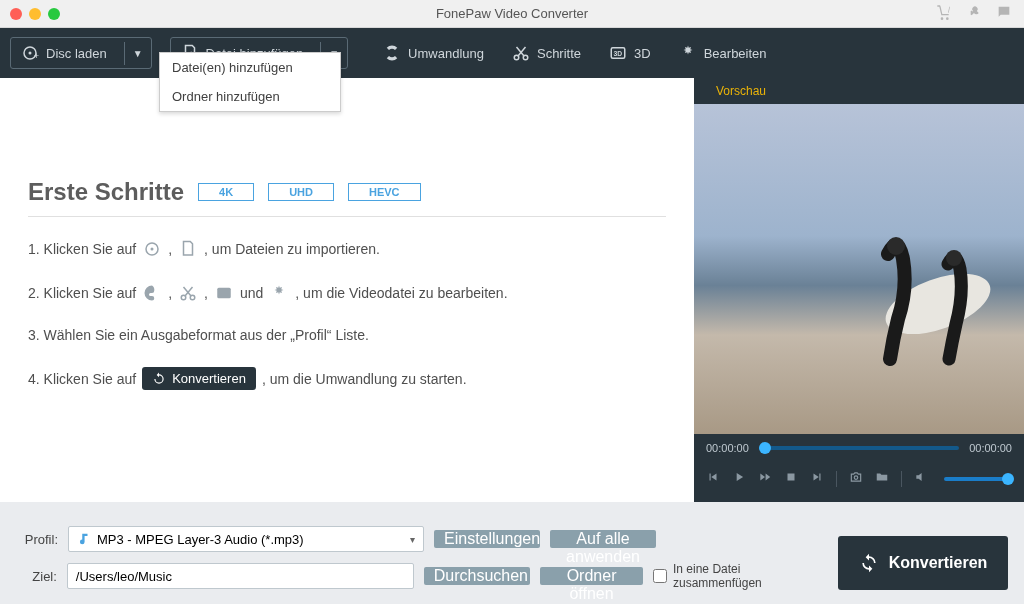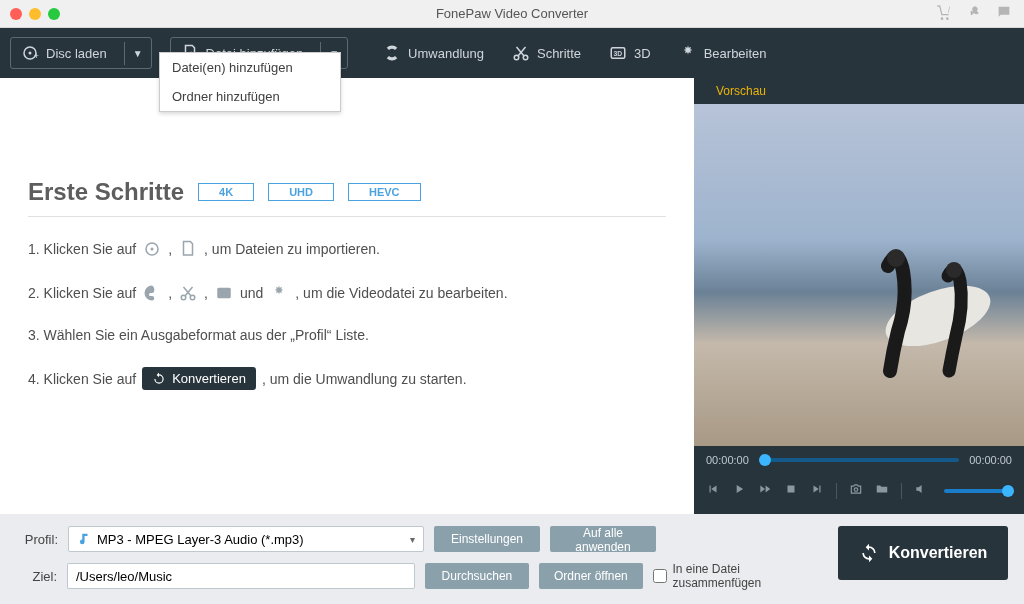--- a/index.html
+++ b/index.html
@@ -36,28 +36,28 @@
 .preview-img{flex:1;background:linear-gradient(180deg,#b7c3d8 0%,#9db3cd 40%,#6a8196 55%,#c4b9ab 70%,#a89985 100%);position:relative}
 .surfer{position:absolute;right:26px;bottom:40px;width:160px;height:180px}
 .timebar{display:flex;align-items:center;justify-content:space-between;padding:8px 12px;color:#bfc9d0;font-size:11px;gap:10px}
 .timetrack{flex:1;height:4px;background:#13598a;position:relative;border-radius:2px}
 .timetrack .th{position:absolute;left:0;top:-4px;width:12px;height:12px;border-radius:50%;background:#3bb5ff}
 .controls{display:flex;align-items:center;padding:8px 12px 14px;gap:12px;color:#8b98a2}
 .controls svg{width:14px;height:14px;fill:#8b98a2}
 .controls .sep{width:1px;height:16px;background:#4a5660}
 .vol{flex:1;height:4px;background:#1a7dc9;border-radius:2px;margin-left:4px;max-width:64px;position:relative}
 .vol .vh{position:absolute;right:-6px;top:-4px;width:12px;height:12px;border-radius:50%;background:#3bb5ff}
-.footer{background:#eaecef;padding:12px 16px 14px;display:flex;align-items:flex-start;gap:10px}
+.footer{background:#eaecef;padding:24px 16px 14px;display:flex;align-items:flex-end;gap:10px}
 .footer-left{display:flex;flex-direction:column;gap:10px;flex:1}
 .frow{display:flex;align-items:center;gap:10px}
 .flabel{width:42px;text-align:right;font-size:13px;color:#444}
 .fsel,.finput{height:26px;border:1px solid #bfc8ce;background:#fff;font-size:13px;padding:0 8px;display:flex;align-items:center;width:356px;border-radius:2px}
 .fsel .ico{display:inline-flex;margin-right:6px}
 .fsel .caret{margin-left:auto;font-size:10px;color:#666}
-.fbtn{height:26px;background:#8aa0ab;color:#fff;font-size:12px;padding:0 10px;border:none;border-radius:2px;cursor:pointer;width:106px}
+.fbtn{height:18px;background:#8aa0ab;color:#fff;font-size:16px;padding:0 10px;border:none;border-radius:2px;cursor:pointer;width:106px}
 .chk{display:flex;align-items:center;gap:6px;font-size:12px;color:#444}
 .chk input{width:14px;height:14px}
 .convert-btn{width:170px;height:54px;background:#28343c;color:#fff;border-radius:3px;display:flex;align-items:center;justify-content:center;gap:10px;font-size:16px;font-weight:600;cursor:pointer;margin-left:auto}
 .convert-btn svg{width:20px;height:20px;fill:#fff}
 </style>
 </head>
 <body>
 
 <div class="titlebar">
   <div class="traffic">

